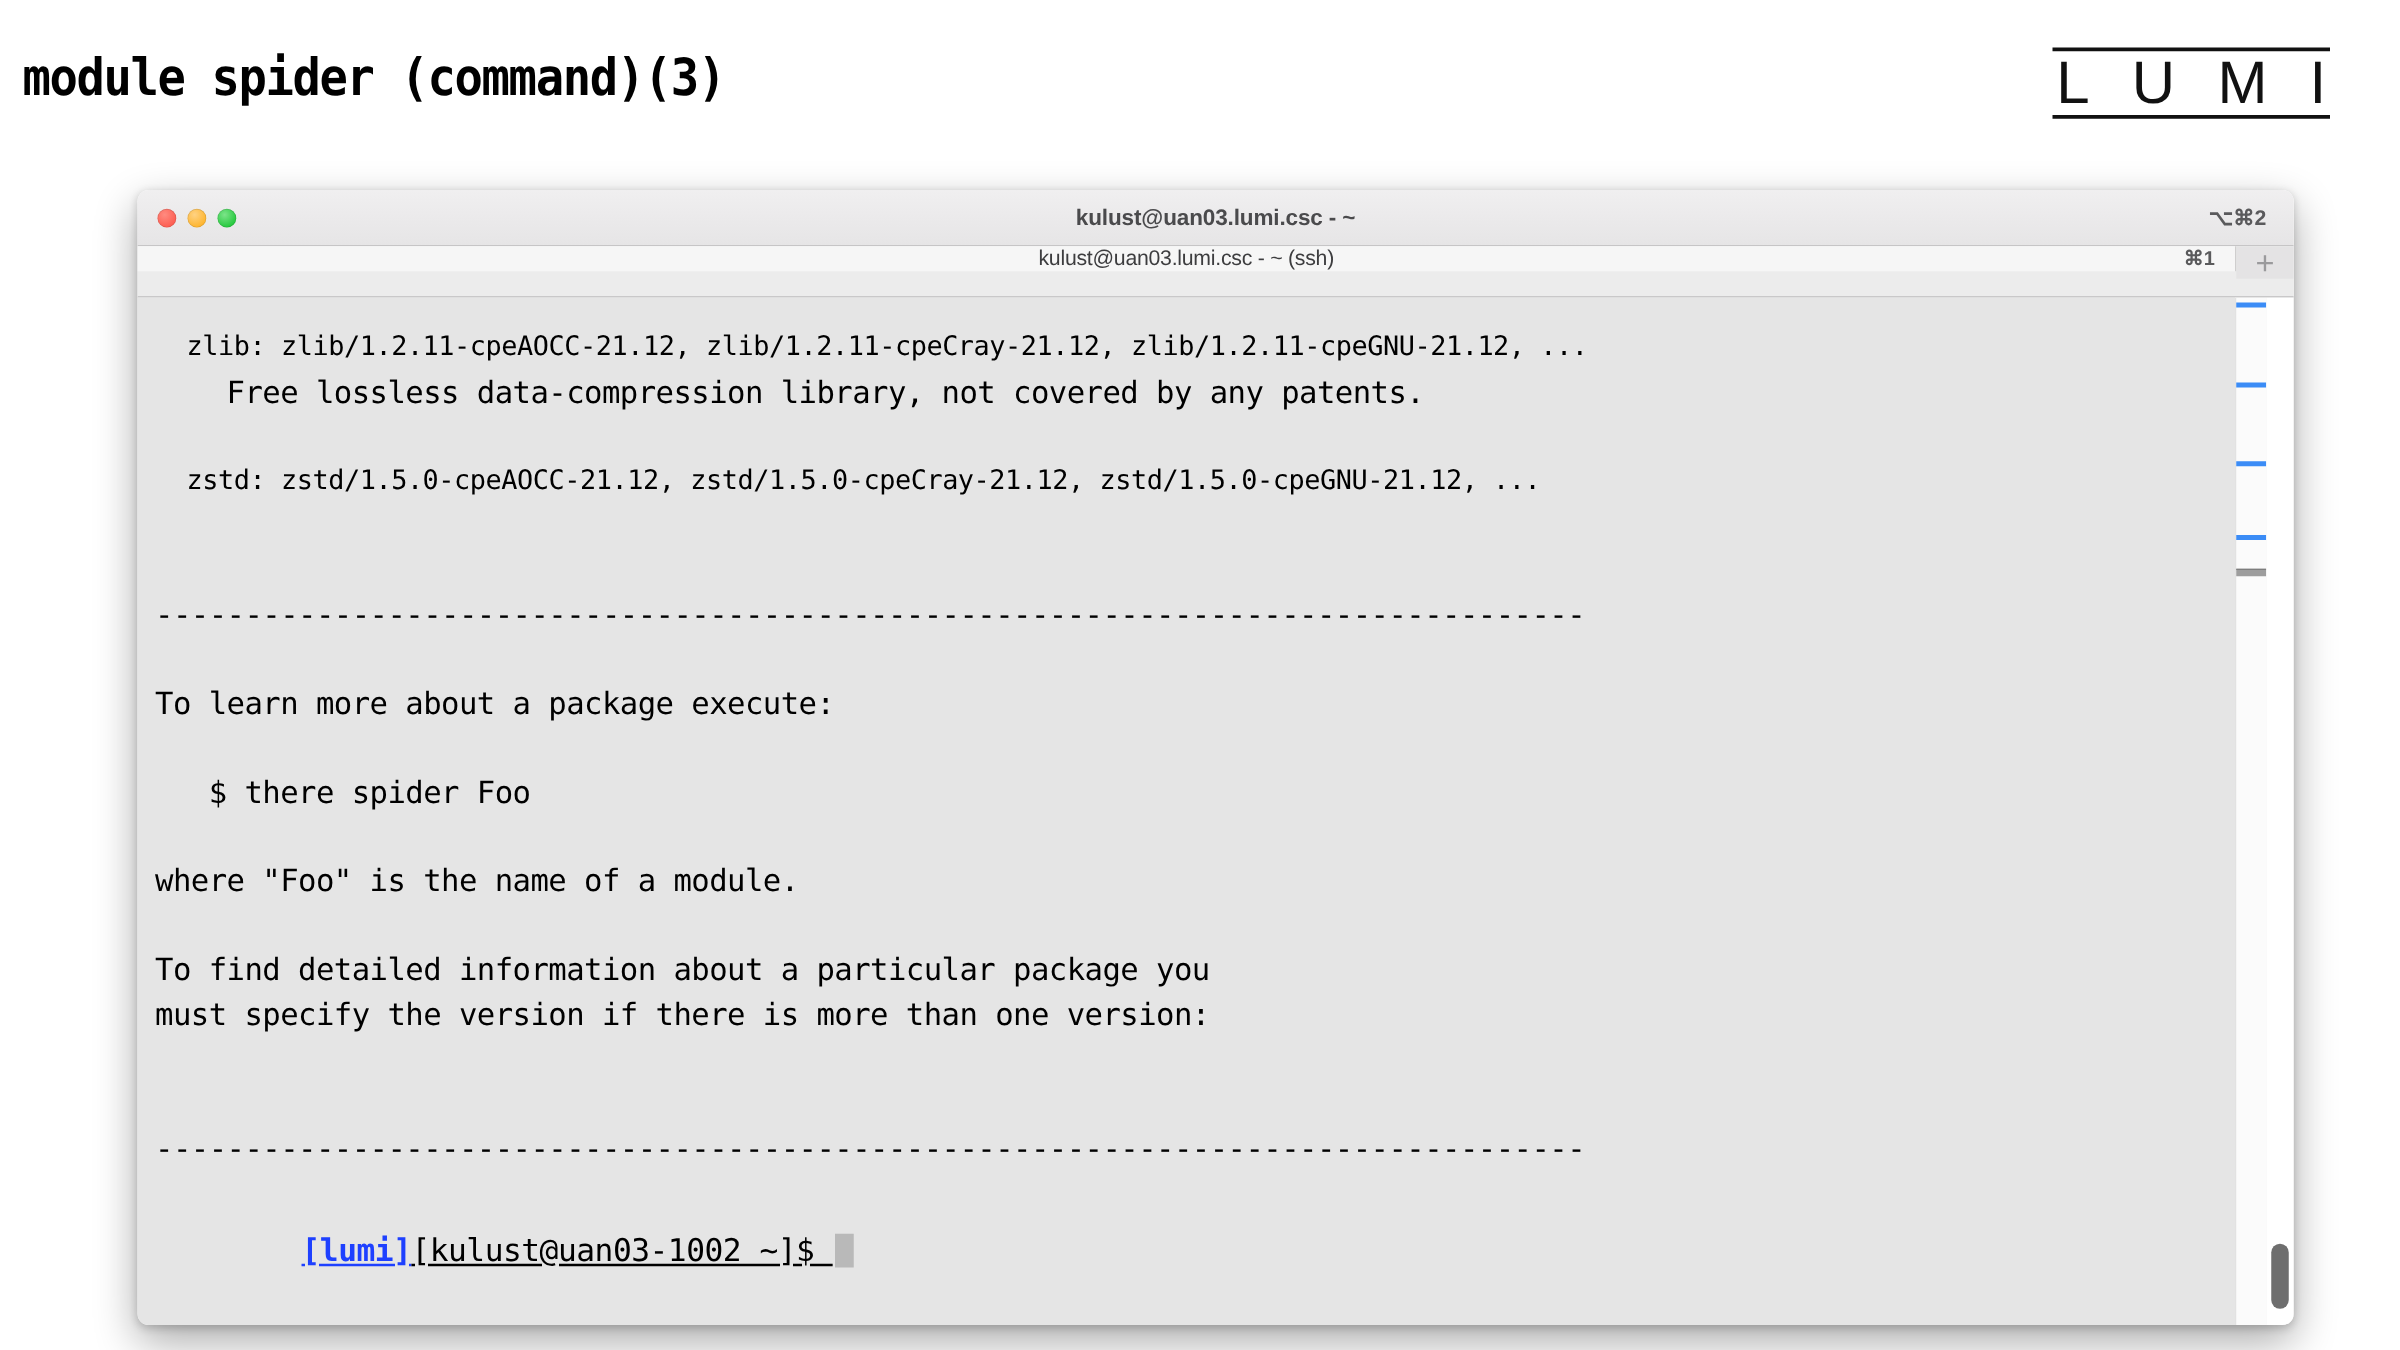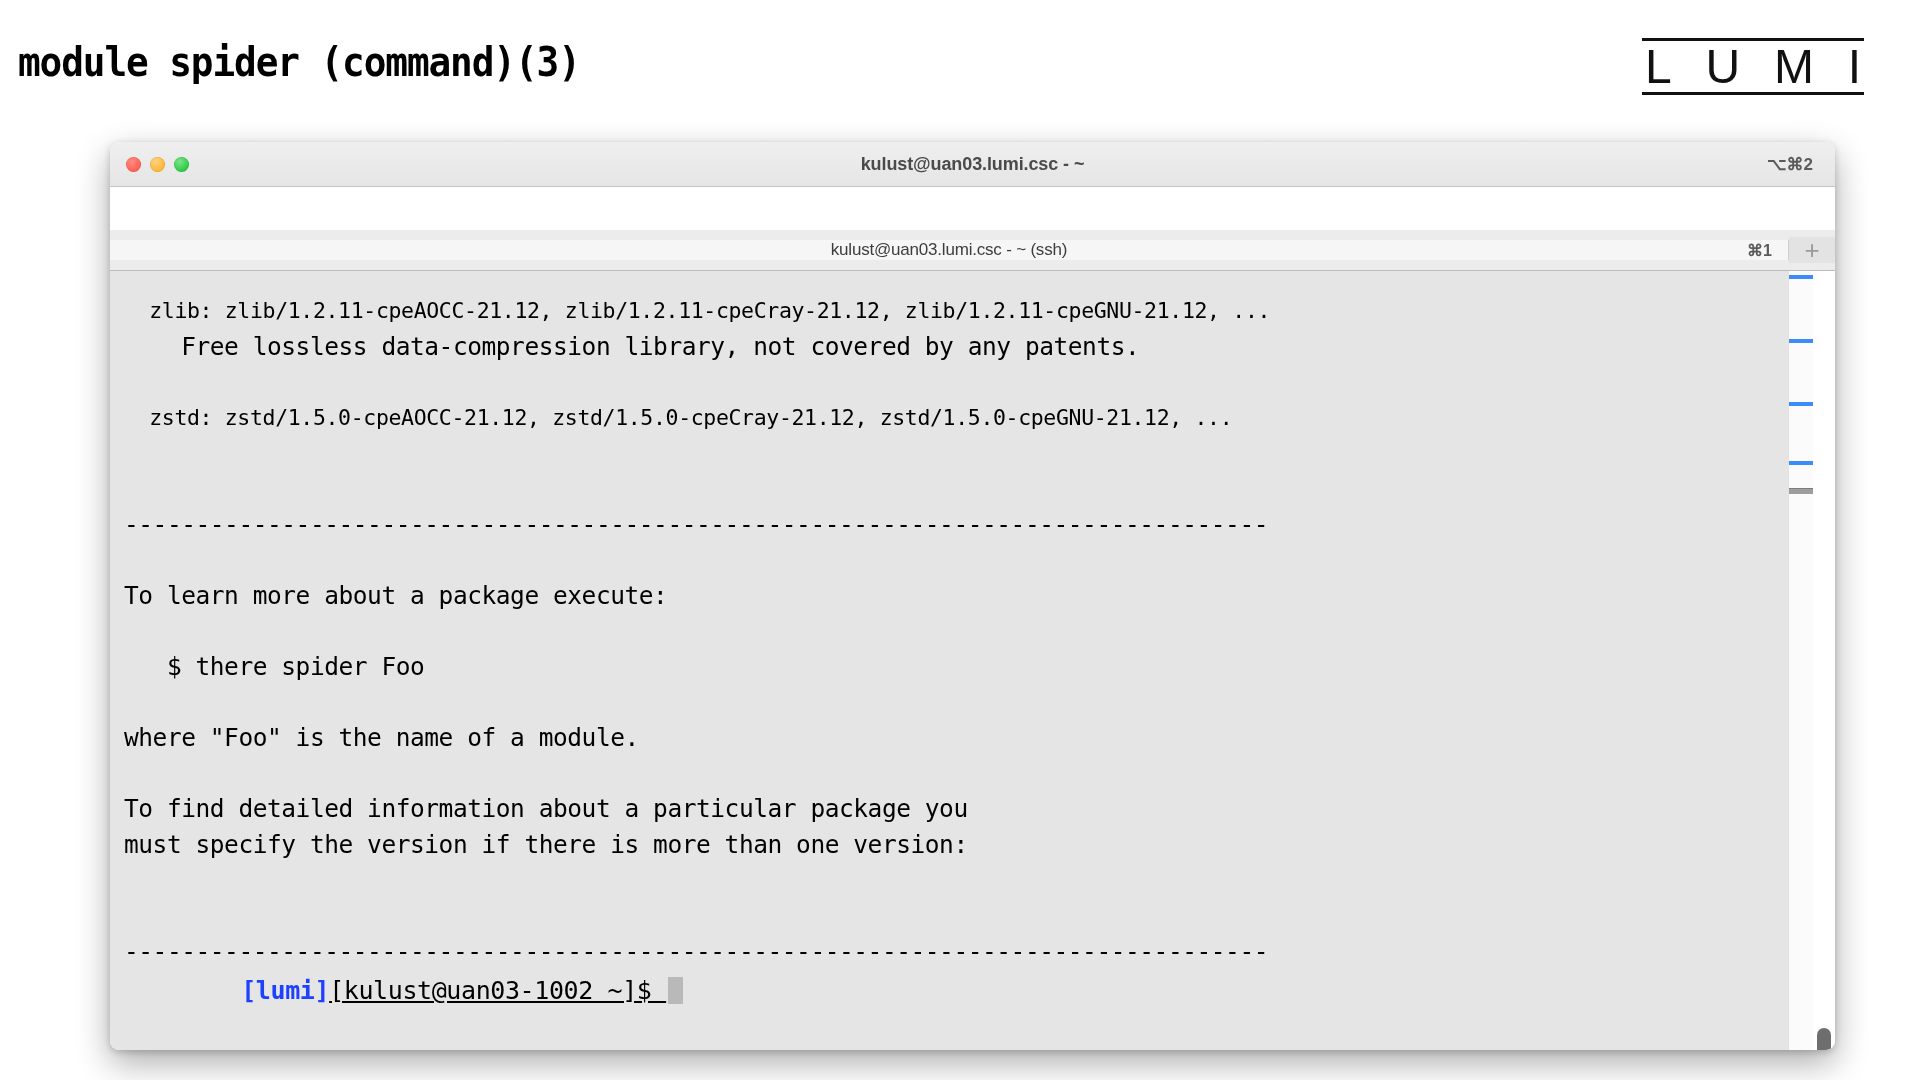--- a/index.html
+++ b/index.html
@@ -53,21 +53,21 @@
     font-size: 48px;
     font-weight: 400;
     color: #111111;
     line-height: 0.96;
   }
 
   
   #terminal-window {
     position: absolute;
     left: 110px;
-    top: 142px;
+    top: 152px;
     width: 1725px;
     height: 908px;
     border-radius: 9px;
     background: #ffffff;
     box-shadow: 0 13px 34px rgba(0,0,0,0.33), 0 2px 7px rgba(0,0,0,0.18);
     overflow: hidden;
     display: flex;
     flex-direction: column;
   }
 
@@ -113,23 +113,22 @@
     font-family: "Liberation Sans", sans-serif;
   }
 
   
   #tabbar {
     height: 40px;
     flex: 0 0 40px;
     background: #ececec;
     border-bottom: 1px solid #bdbcbd;
     display: flex;
-    align-items: center;
-    position: relative;
-    margin-top: 43px;
+    align-items: flex-start;
+    position: relative;
   }
   #tab-active {
     flex: 1 1 auto;
     background: #f6f6f6;
     display: flex;
     align-items: center;
     justify-content: center;
     position: relative;
     border-right: 1px solid #cfcece;
   }
@@ -207,21 +206,21 @@
     left: 0; right: 0;
     bottom: 8px;
     font-family: "DejaVu Sans Mono", monospace;
     font-size: 25px;
     line-height: 34px;
     padding-left: 14px;
     white-space: pre;
     letter-spacing: -0.4px;
     font-weight: 500;
   }
-  #prompt-host { color: #1e40ff; font-weight: 700; }
+  #prompt-host { color: #1e40ff; font-weight: 700; text-decoration: underline; }
   #prompt-rest { color: #000000; text-decoration: underline; }
   #cursor-block {
     display: inline-block;
     width: 15px;
     height: 27px;
     background: #b9b9b9;
     vertical-align: -5px;
     margin-left: 2px;
   }
 

